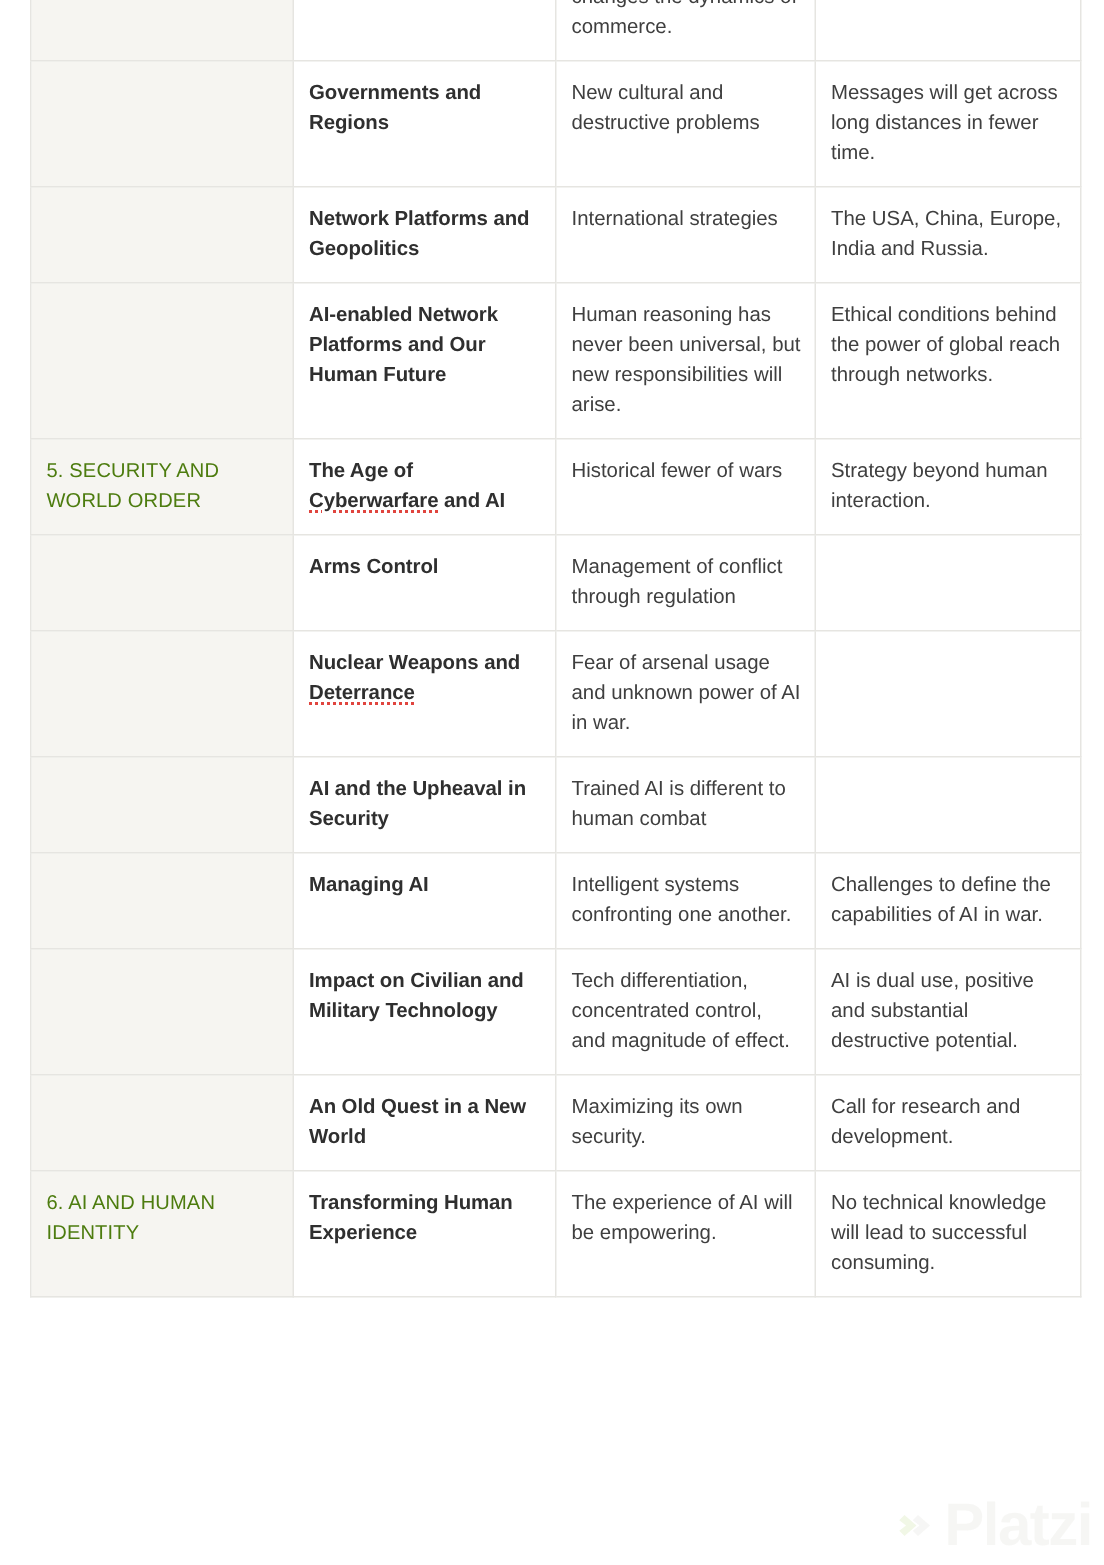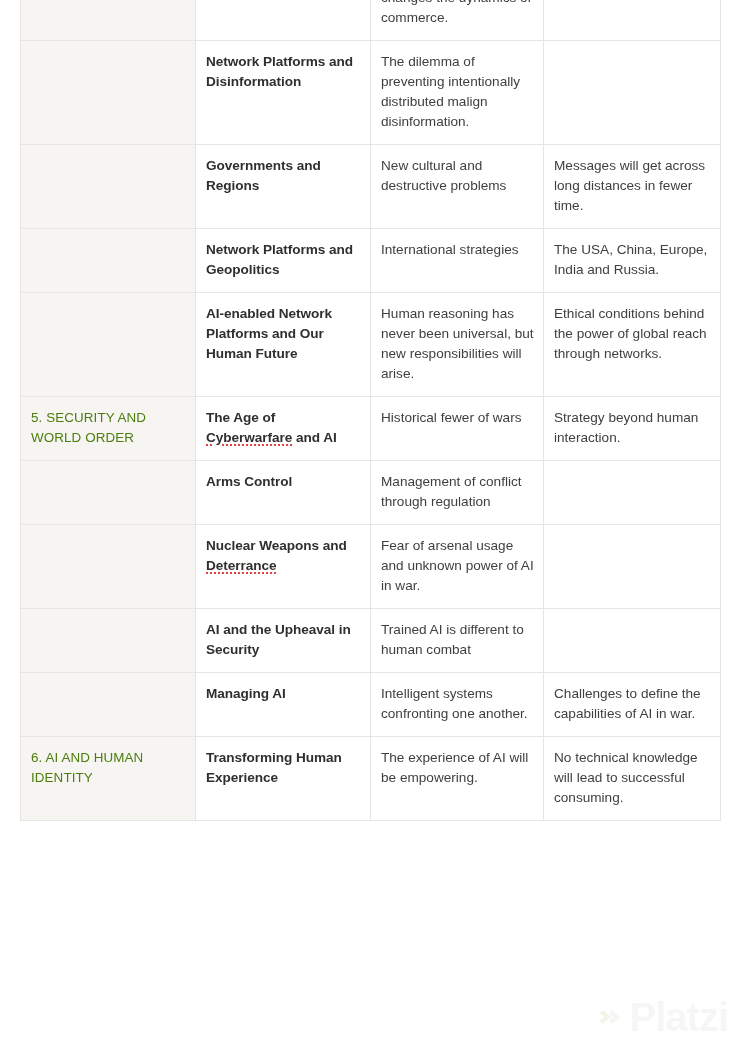--- a/index.html
+++ b/index.html
@@ -145,28 +145,20 @@
       <tbody>
           <tr>
             <td class="section-cell"></td>
             <td class="topic-cell"></td>
             <td class="detail-cell">AI complexity and how it changes the dynamics of commerce.</td>
             <td class="note-cell"></td>
           </tr>
           <tr>
             <td class="section-cell"></td>
             <td class="topic-cell">
-              <span class="cell-text">Network Platforms and Disinformation</span>
-            </td>
-            <td class="detail-cell">The dilemma of preventing intentionally distributed malign disinformation.</td>
-            <td class="note-cell"></td>
-          </tr>
-          <tr>
-            <td class="section-cell"></td>
-            <td class="topic-cell">
               <span class="cell-text">Governments and Regions</span>
             </td>
             <td class="detail-cell">New cultural and destructive problems</td>
             <td class="note-cell">Messages will get across long distances in fewer time.</td>
           </tr>
           <tr>
             <td class="section-cell"></td>
             <td class="topic-cell">
               <span class="cell-text">Network Platforms and Geopolitics</span>
             </td>
@@ -213,20 +205,36 @@
             <td class="detail-cell">Trained AI is different to human combat</td>
             <td class="note-cell"></td>
           </tr>
           <tr>
             <td class="section-cell"></td>
             <td class="topic-cell">
               <span class="cell-text">Managing AI</span>
             </td>
             <td class="detail-cell">Intelligent systems confronting one another.</td>
             <td class="note-cell">Challenges to define the capabilities of AI in war.</td>
+          </tr>
+          <tr>
+            <td class="section-cell"></td>
+            <td class="topic-cell">
+              <span class="cell-text">Impact on Civilian and Military Technology</span>
+            </td>
+            <td class="detail-cell">Tech differentiation, concentrated control, and magnitude of effect.</td>
+            <td class="note-cell">AI is dual use, positive and substantial destructive potential.</td>
+          </tr>
+          <tr>
+            <td class="section-cell"></td>
+            <td class="topic-cell">
+              <span class="cell-text">An Old Quest in a New World</span>
+            </td>
+            <td class="detail-cell">Maximizing its own security.</td>
+            <td class="note-cell">Call for research and development.</td>
           </tr>
           <tr>
             <td class="section-cell">6. AI AND HUMAN IDENTITY</td>
             <td class="topic-cell">
               <span class="cell-text">Transforming Human Experience</span>
             </td>
             <td class="detail-cell">The experience of AI will be empowering.</td>
             <td class="note-cell">No technical knowledge will lead to successful consuming.</td>
           </tr>
         </tbody>

